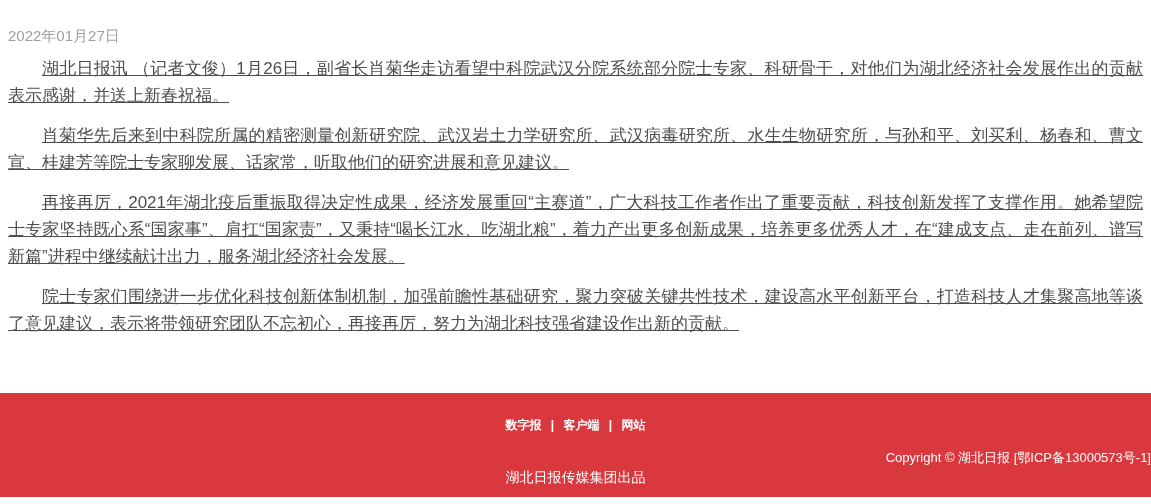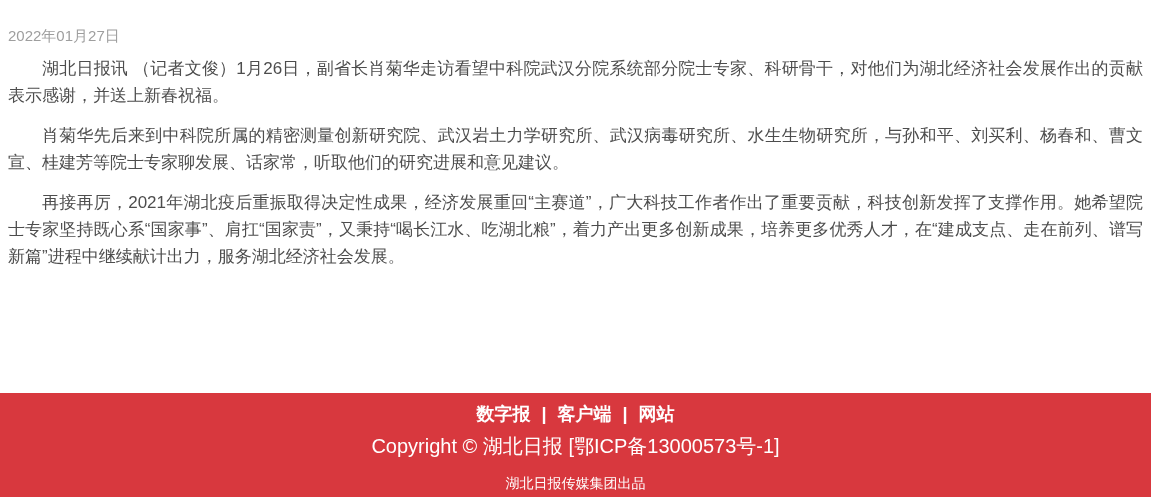--- a/index.html
+++ b/index.html
@@ -25,68 +25,71 @@
   .article {
     padding: 10px 8px 0 8px;
   }
   .article p {
     margin: 0 0 13px 0;
     font-size: 17px;
     line-height: 27px;
     color: var(--body-text, #4d4d4d);
     text-indent: 2em;
     text-align: justify;
+    text-decoration: underline;
   }
   .footer {
     position: absolute;
     top: 393px;
     left: 0;
     width: 100%;
     height: 104px;
     background: var(--footer-bg, #d8383e);
     color: var(--footer-text, #ffffff);
     text-align: center;
   }
   .footer-nav {
-    padding-top: 11px;
-    font-size: 18px;
+    padding-top: 22px;
+    font-size: 12px;
     font-weight: bold;
     line-height: 20px;
   }
   .footer-link {
     color: var(--footer-text, #ffffff);
     text-decoration: none;
     cursor: pointer;
   }
   .footer-sep {
     margin: 0 6px;
     font-weight: bold;
   }
   .footer-copyright {
     margin-top: 14px;
-    font-size: 20px;
+    font-size: 13px;
     line-height: 17px;
+    text-align: right;
   }
   .footer-producer {
-    margin-top: 20px;
+    margin-top: 3px;
     font-size: 14px;
     line-height: 17px;
   }
 </style>
 </head>
 <body>
 
 <div class="page">
 
   <div class="publish-date">2022年01月27日</div>
 
   <div class="article">
     <p>湖北日报讯 （记者文俊）1月26日，副省长肖菊华走访看望中科院武汉分院系统部分院士专家、科研骨干，对他们为湖北经济社会发展作出的贡献表示感谢，并送上新春祝福。</p>
     <p>肖菊华先后来到中科院所属的精密测量创新研究院、武汉岩土力学研究所、武汉病毒研究所、水生生物研究所，与孙和平、刘买利、杨春和、曹文宣、桂建芳等院士专家聊发展、话家常，听取他们的研究进展和意见建议。</p>
     <p>再接再厉，2021年湖北疫后重振取得决定性成果，经济发展重回“主赛道”，广大科技工作者作出了重要贡献，科技创新发挥了支撑作用。她希望院士专家坚持既心系“国家事”、肩扛“国家责”，又秉持“喝长江水、吃湖北粮”，着力产出更多创新成果，培养更多优秀人才，在“建成支点、走在前列、谱写新篇”进程中继续献计出力，服务湖北经济社会发展。</p>
+    <p>院士专家们围绕进一步优化科技创新体制机制，加强前瞻性基础研究，聚力突破关键共性技术，建设高水平创新平台，打造科技人才集聚高地等谈了意见建议，表示将带领研究团队不忘初心，再接再厉，努力为湖北科技强省建设作出新的贡献。</p>
   </div>
 
   <div class="footer">
     <div class="footer-nav">
       <a class="footer-link">数字报</a>
       <span class="footer-sep">|</span>
       <a class="footer-link">客户端</a>
       <span class="footer-sep">|</span>
       <a class="footer-link">网站</a>
     </div>

